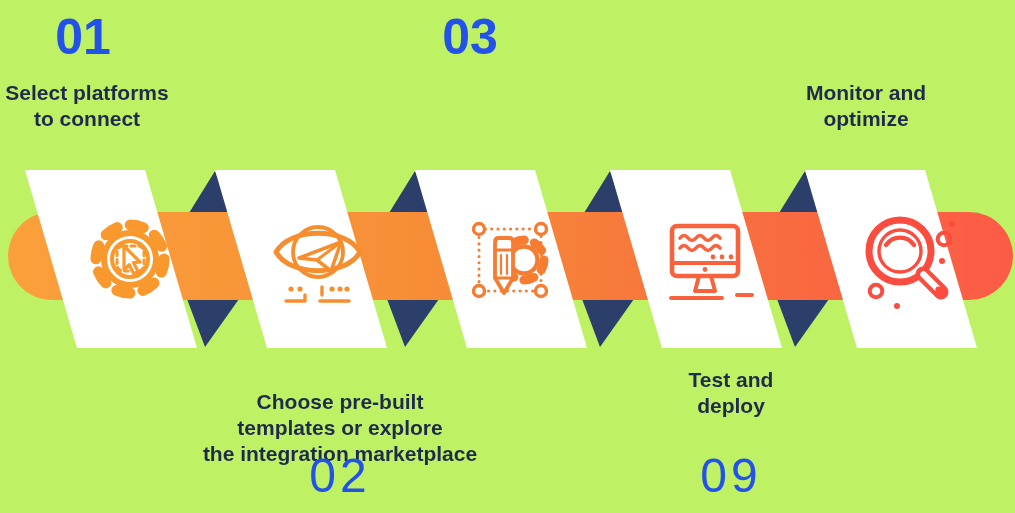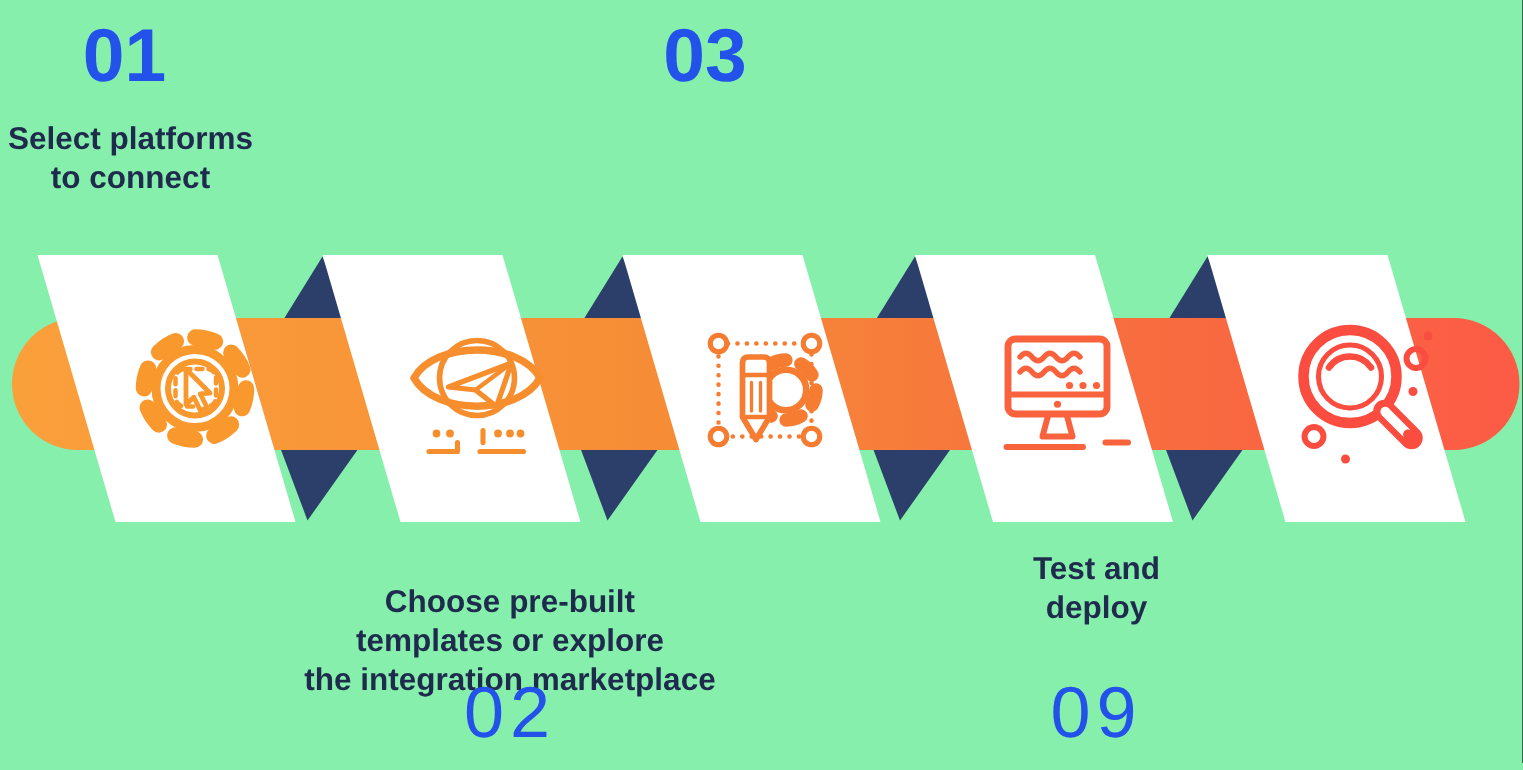--- a/index.html
+++ b/index.html
@@ -1,18 +1,18 @@
 <!DOCTYPE html>
 <html><head>
 <meta charset="utf-8">
 <style>
   html,body{margin:0;padding:0;background:#000;}
   .stage{
     position:relative;width:1015px;height:513px;overflow:hidden;
-    background:#86efac;
+    background:#bef264;
     font-family:"Liberation Sans", sans-serif;
   }
   .ribbon-svg{position:absolute;left:0;top:0;}
   .step-num{
     position:absolute;transform:translateX(-50%);
     color:#2352EB;font-size:50px;font-weight:700;line-height:1;white-space:nowrap;
   }
   .step-num.light{font-weight:400;font-size:48px;letter-spacing:4px;}
   .step-label{
     position:absolute;transform:translateX(-50%);
@@ -121,20 +121,22 @@
       <circle cx="897" cy="306" r="3" fill="#FB4C40" stroke="none"></circle>
     </g>
   </svg>
 
   <div class="step-num" style="left:83px;top:12px;">01</div>
   <div class="step-label" style="left:87px;top:80px;">Select platforms
 to connect</div>
 
   <div class="step-num" style="left:470px;top:12px;">03</div>
 
+  <div class="step-label" style="left:866px;top:80px;">Monitor and
+optimize</div>
 
   <div class="step-label" style="left:340px;top:389px;">Choose pre-built
 templates or explore
 the integration marketplace</div>
   <div class="step-num light" style="left:340px;top:452px;">02</div>
 
   <div class="step-label" style="left:731px;top:367px;">Test and
 deploy</div>
   <div class="step-num light" style="left:731px;top:452px;">09</div>
 

